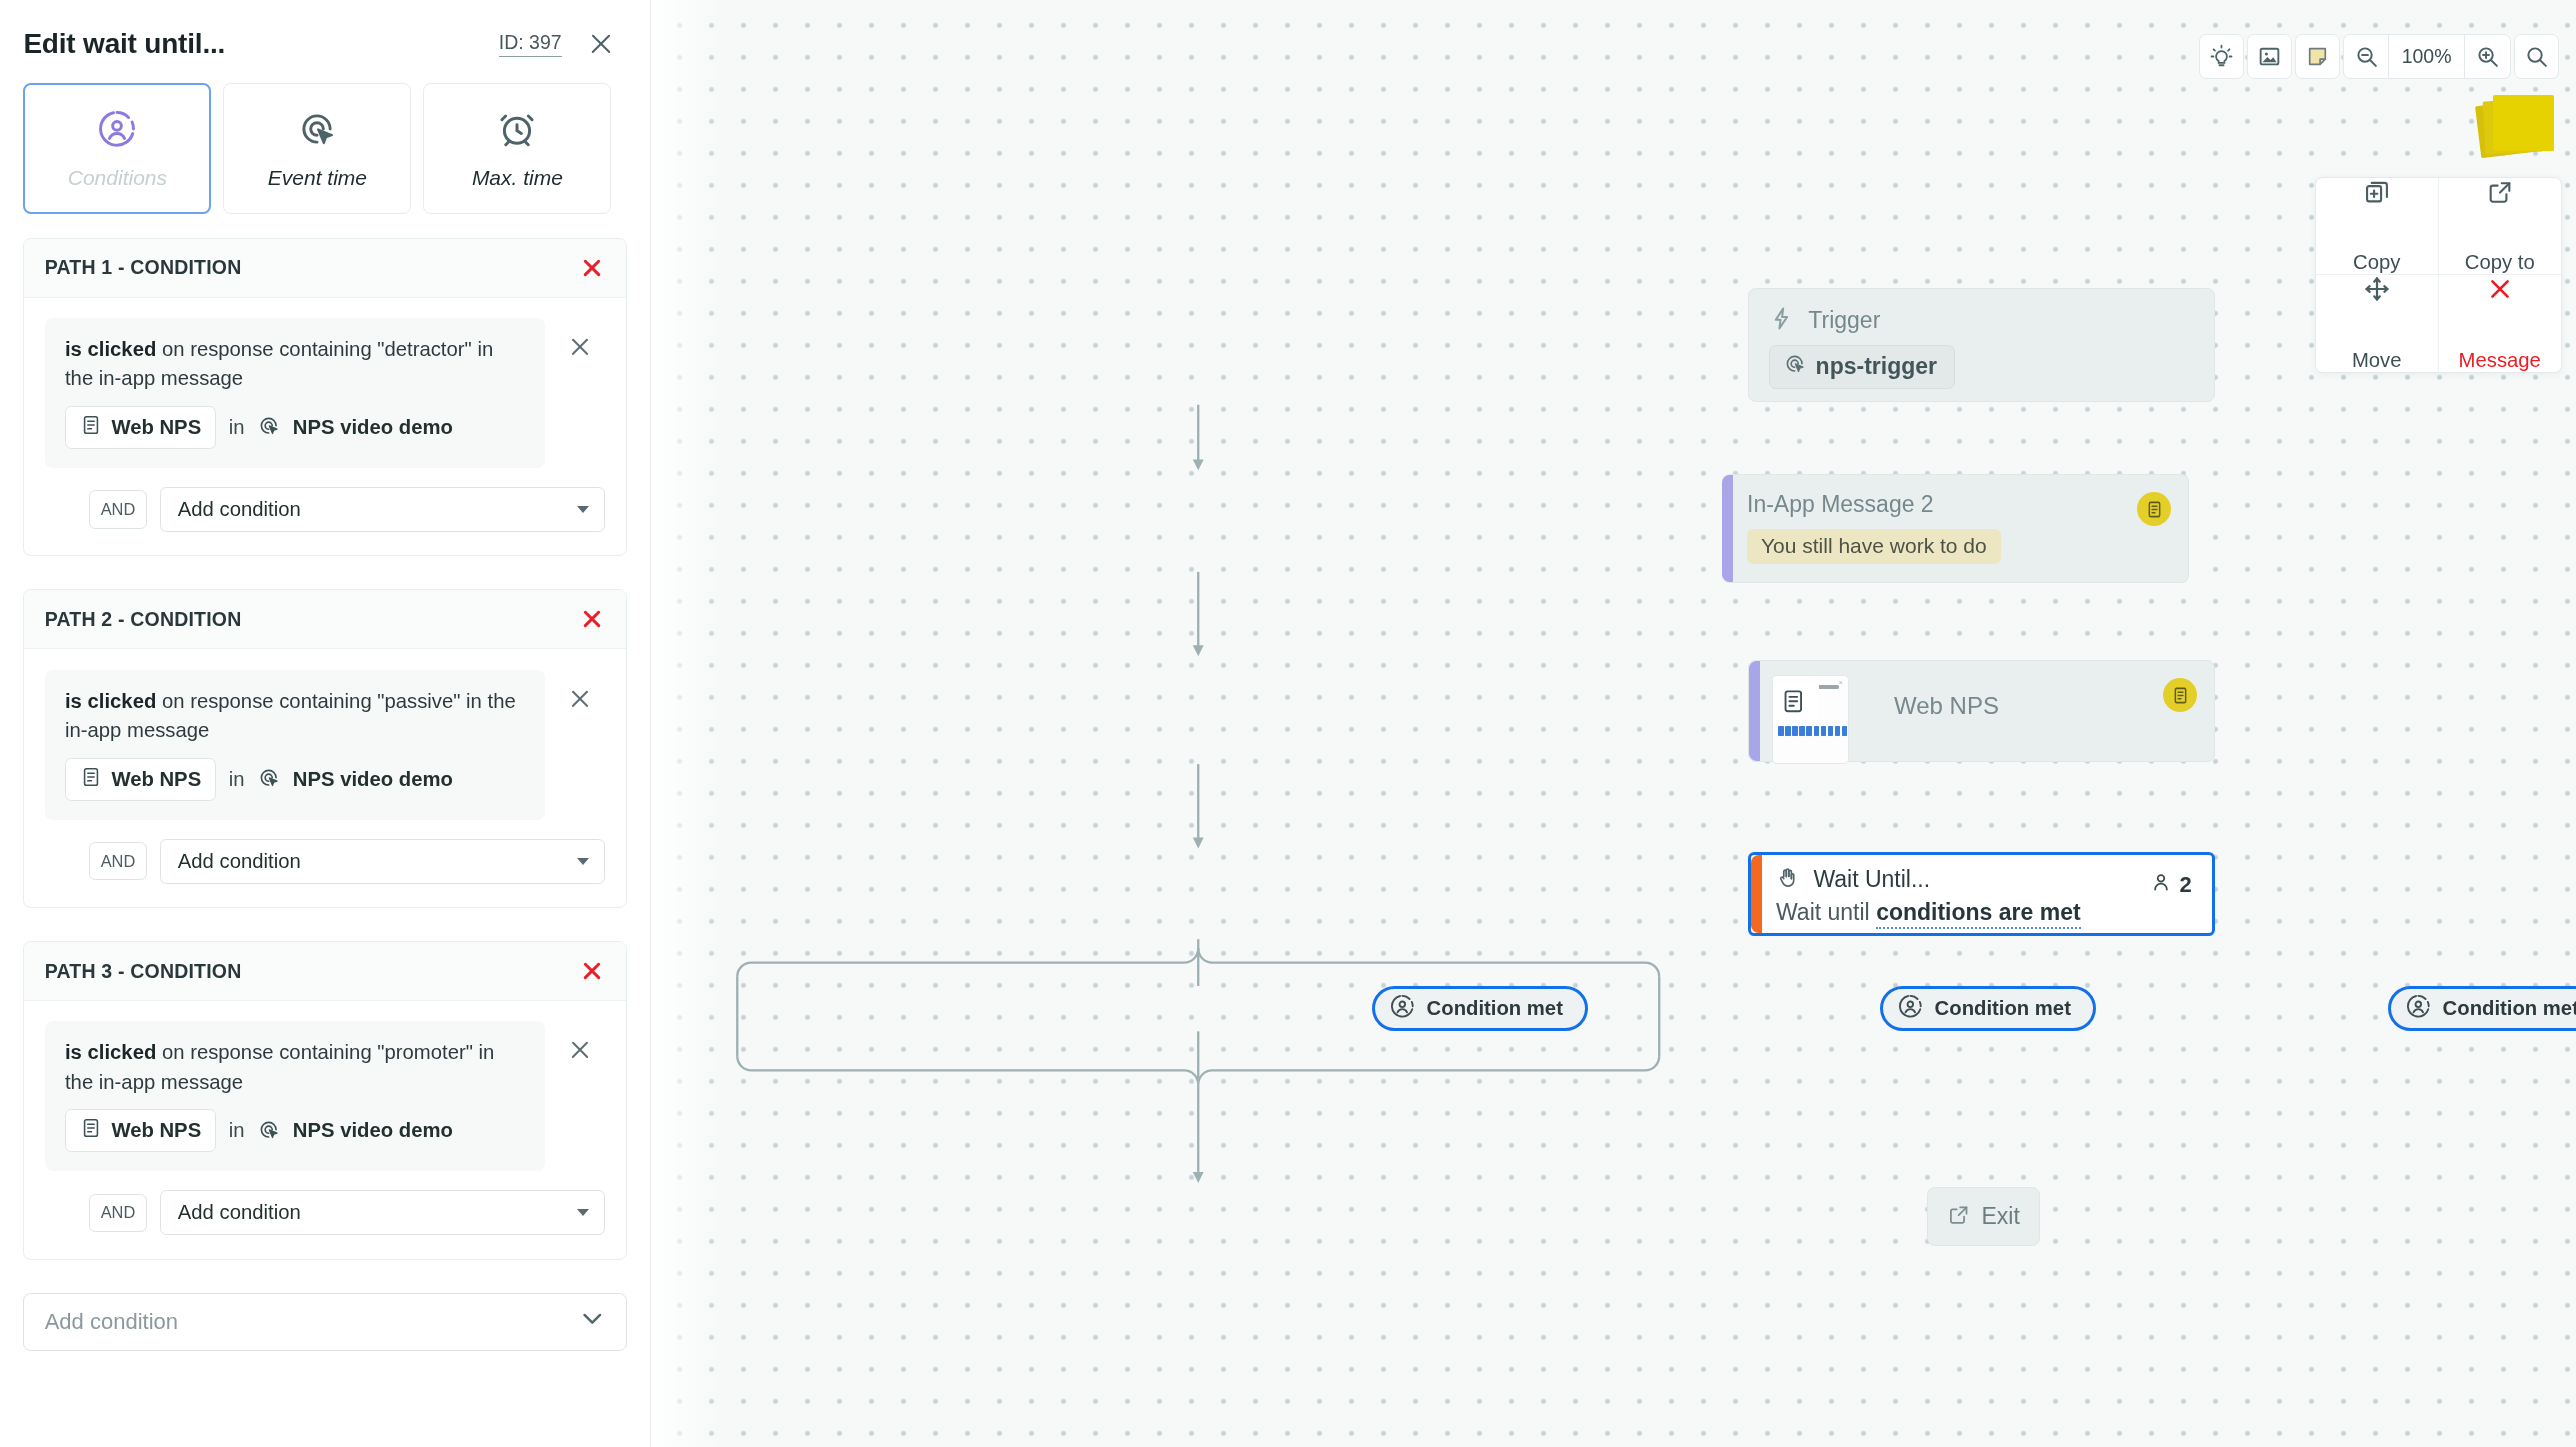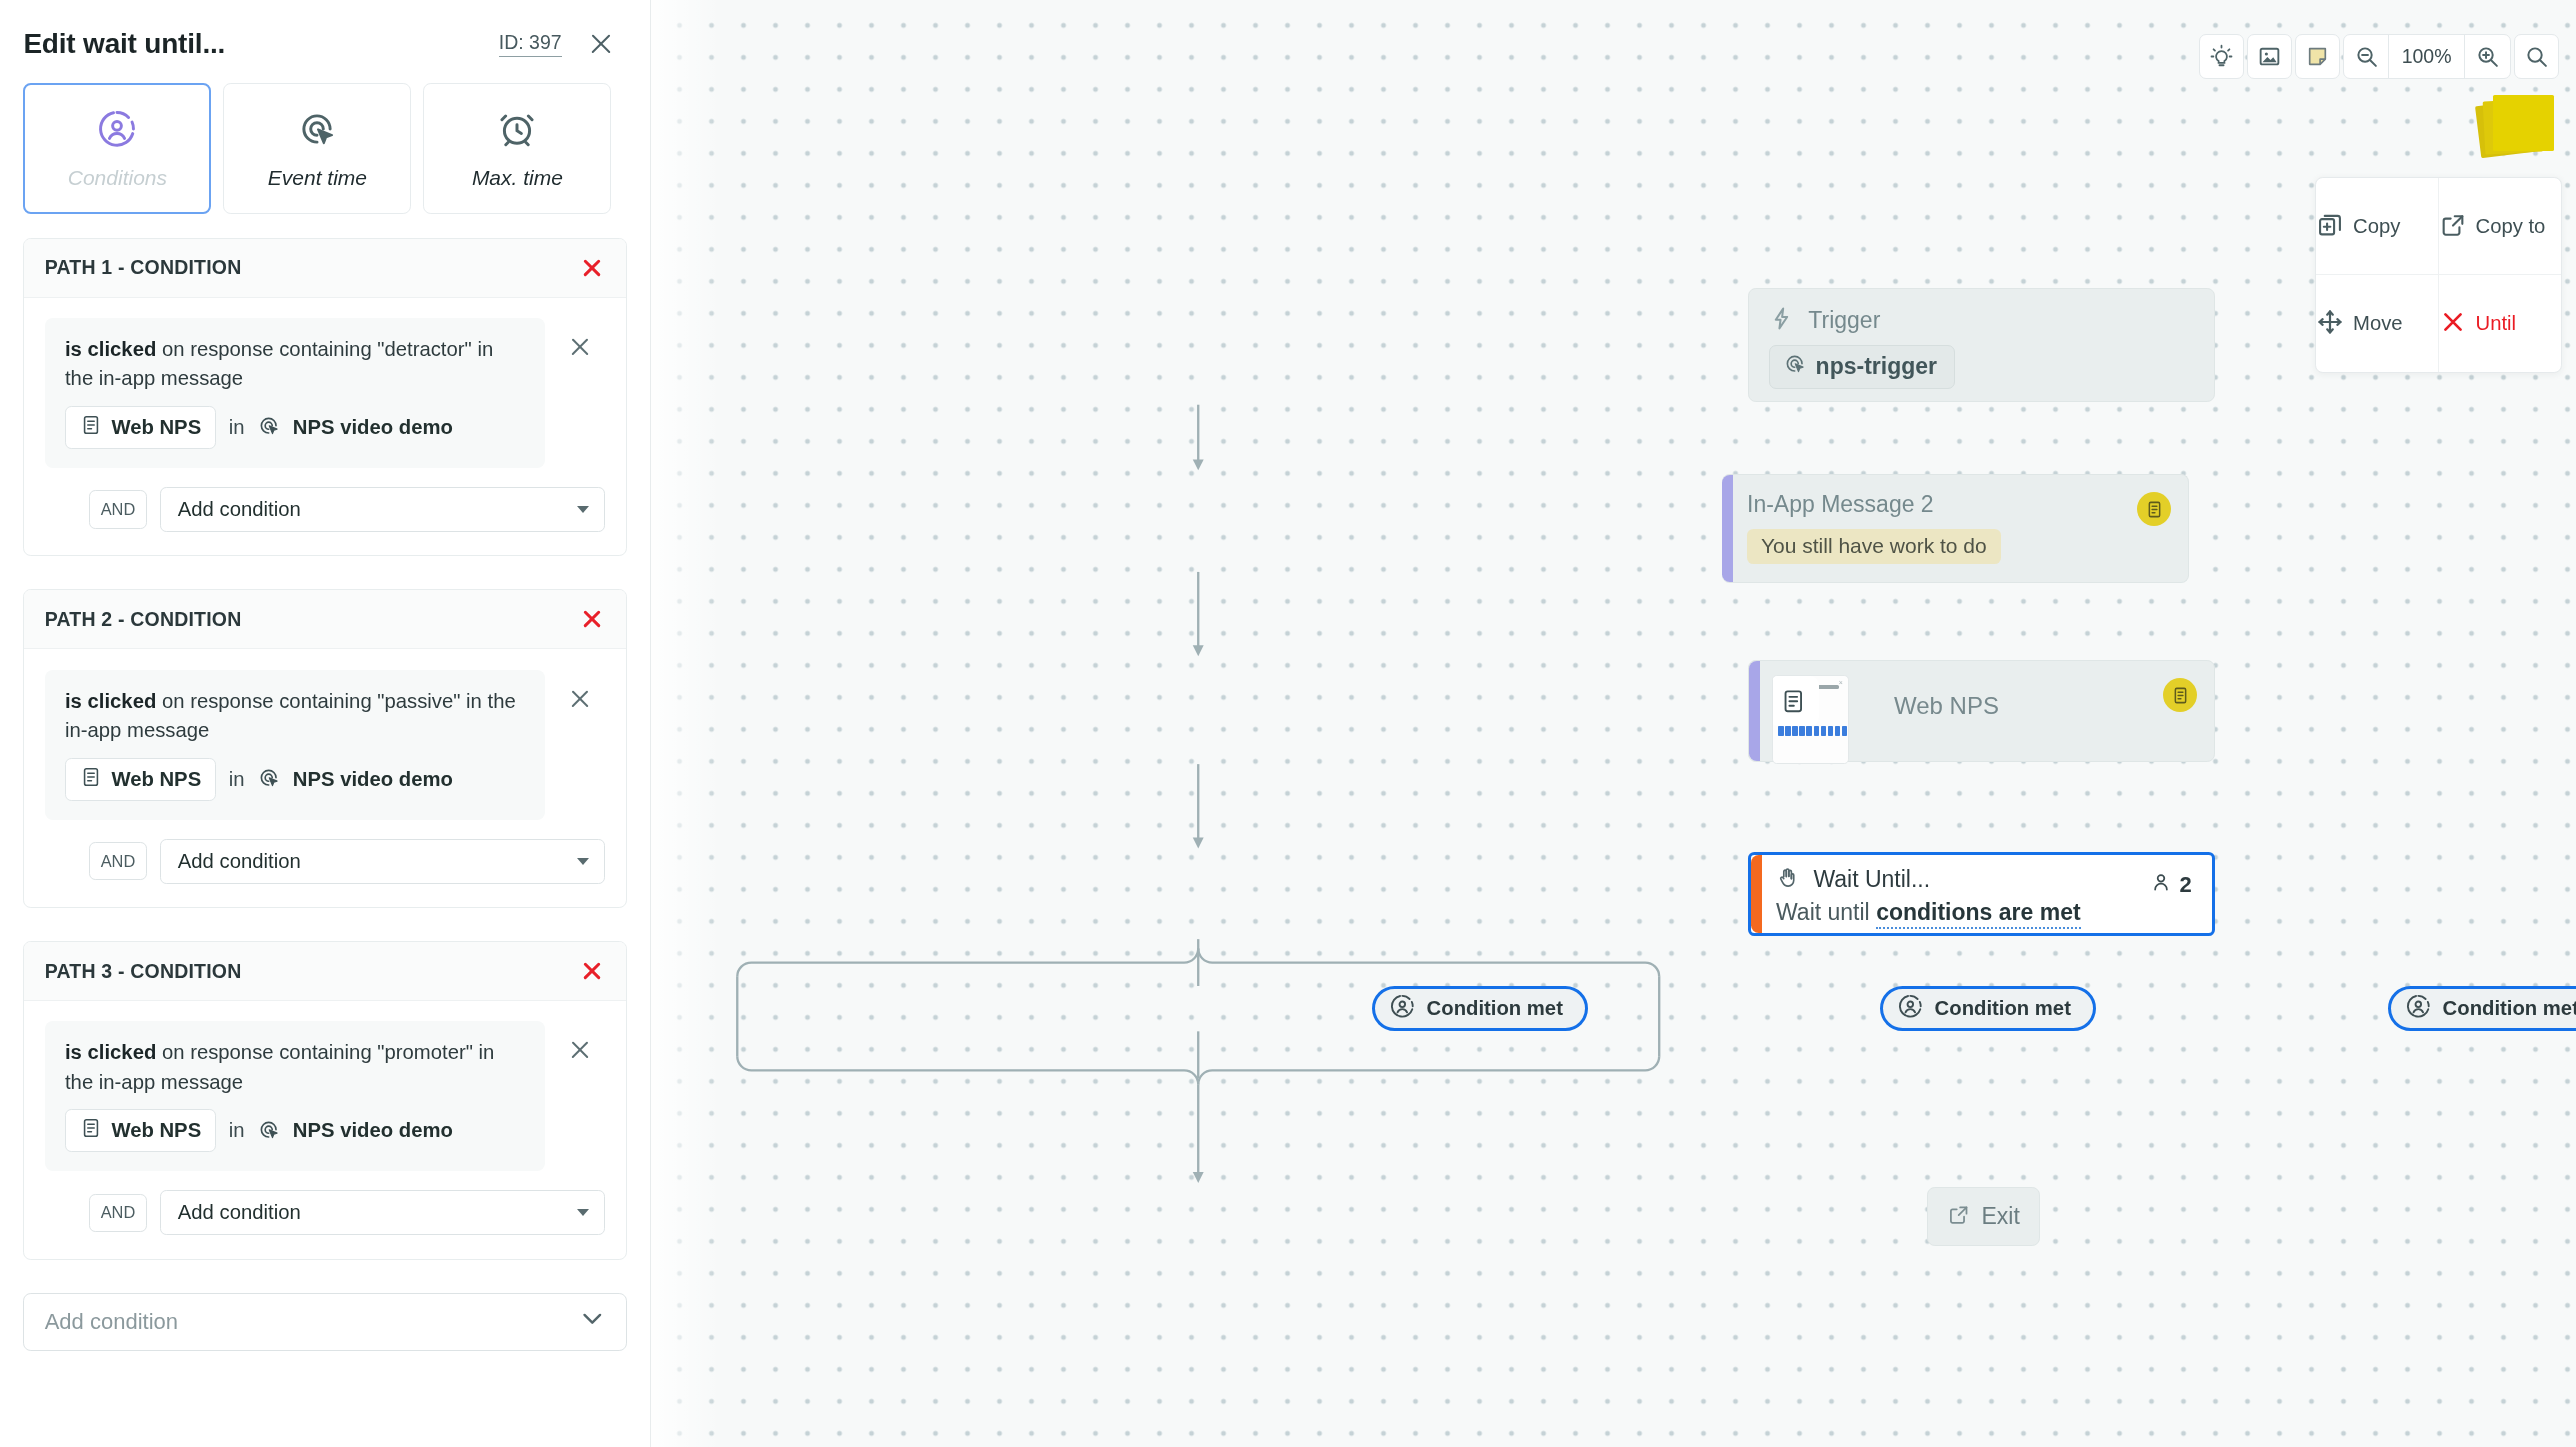--- a/index.html
+++ b/index.html
@@ -187,22 +187,22 @@
   .s3 { width: 61px; height: 56px; left: 15.6px; top: 3.1px; background:#e5d200 !important; }
 
   
   .ctx-menu {
     position: absolute; right: 14px; top: 177px; width: 247px; background: #fff;
     border: 1.6px solid #e6eaec; border-radius: 7.8px; z-index: 7;
     box-shadow: 0 1.6px 7.8px rgba(30,45,50,0.06);
     display: grid; grid-template-columns: 1fr 1fr;
   }
   .ctx-item {
-    display: flex; align-items: center; justify-content: flex-start;
-    gap: 9px; height: 97px; cursor: pointer;
+    display: flex; flex-direction: column; align-items: center; justify-content: space-between;
+    gap: 19px; height: 97px; cursor: pointer;
   }
   .ctx-item:nth-child(1), .ctx-item:nth-child(3) { border-right: 1.6px solid #eef1f2; }
   .ctx-item:nth-child(1), .ctx-item:nth-child(2) { border-bottom: 1.6px solid #eef1f2; }
   .ctx-lbl { font-size: 20.3px; color: #3e4f53; }
   .ctx-item.danger .ctx-lbl { color: #ea1c24; }
 
   
   .node {
     position: absolute; z-index: 4; border-radius: 7.8px;
     background: #e9eeee; border: 1.6px solid #dfe6e6;
@@ -602,21 +602,21 @@
           </svg>
         </span>
         <div class="ctx-lbl">Move</div>
       </div>
       <div class="ctx-item danger">
         <span>
           <svg viewBox="0 0 24 24" width="28" height="28" fill="none" stroke="#ea1c24" stroke-width="2.3" stroke-linecap="round">
             <path d="M5.5 5.5 18.5 18.5M18.5 5.5 5.5 18.5"></path>
           </svg>
         </span>
-        <div class="ctx-lbl">Until</div>
+        <div class="ctx-lbl">Message</div>
       </div>
     </div>
 
     <div class="node node-trigger">
       <div class="node-row">
         <span>
           <svg viewBox="0 0 24 24" width="25" height="25" fill="none" stroke="#8b9fa3" stroke-width="1.9" stroke-linejoin="round">
             <path d="M13.6 2.5 6.5 13.2h4.6L10 21.5l7.4-11h-4.8z"></path>
           </svg>
         </span>

